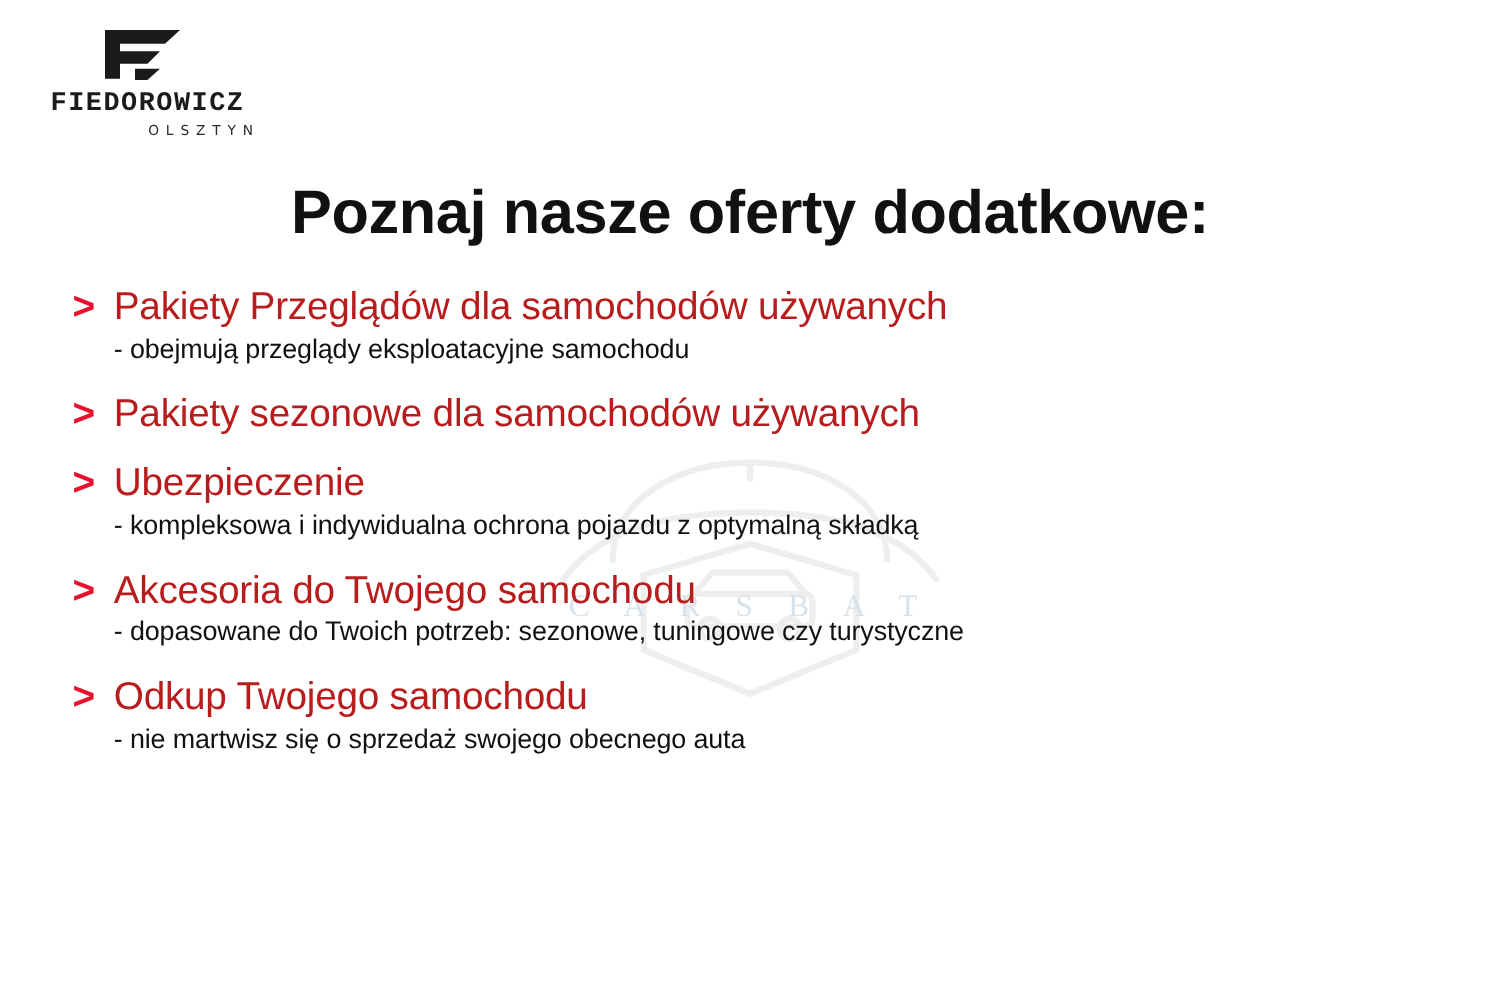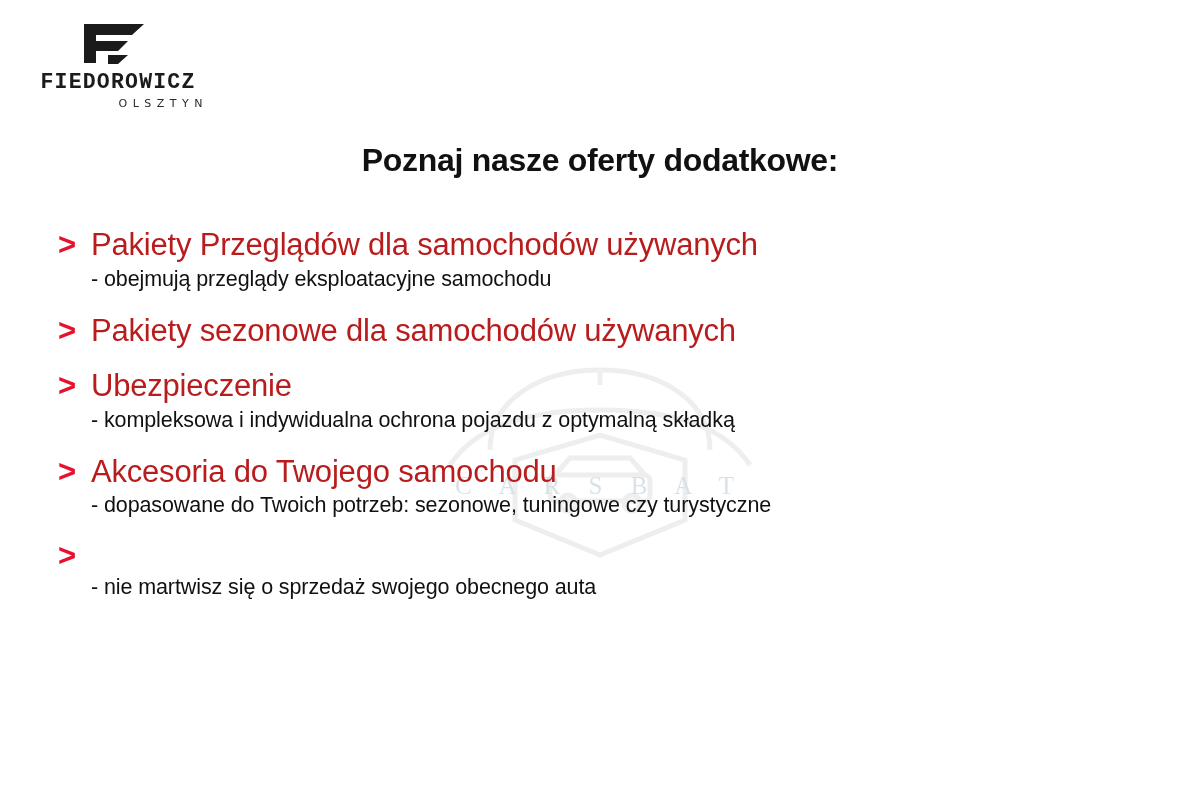--- a/index.html
+++ b/index.html
@@ -78,21 +78,21 @@
     box-sizing: border-box;
   }
 
   
   .slide-title {
     position: absolute;
     top: 142px;
     left: 0;
     width: 1200px;
     text-align: center;
-    font-size: 32px;
+    font-size: 49px;
     font-weight: bold;
     letter-spacing: -0.3px;
     color: #111111;
     z-index: 2;
   }
 
   
   .offer-list {
     position: absolute;
     top: 228px;
@@ -192,17 +192,18 @@
     <div class="offer-head">
       <span class="bullet">&gt;</span>
       <span class="offer-title">Akcesoria do Twojego samochodu</span>
     </div>
     <div class="offer-sub">- dopasowane do Twoich potrzeb: sezonowe, tuningowe czy turystyczne</div>
   </div>
 
   <div class="offer-item">
     <div class="offer-head">
       <span class="bullet">&gt;</span>
+      <span class="offer-title">Odkup Twojego samochodu</span>
     </div>
     <div class="offer-sub">- nie martwisz się o sprzedaż swojego obecnego auta</div>
   </div>
 
 </div>
 
 </body></html>

